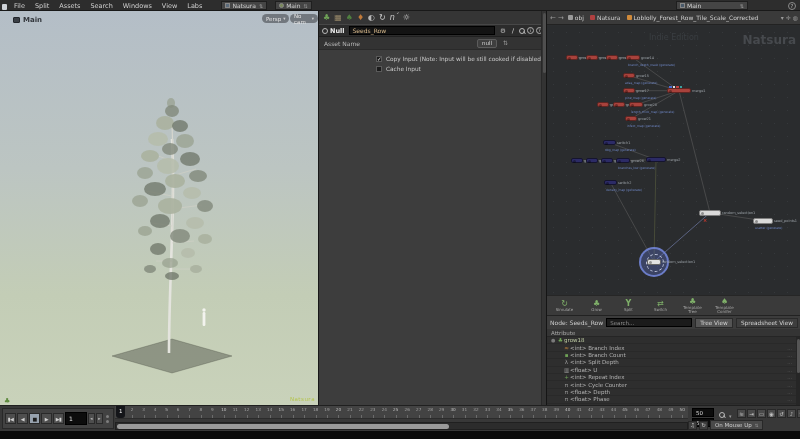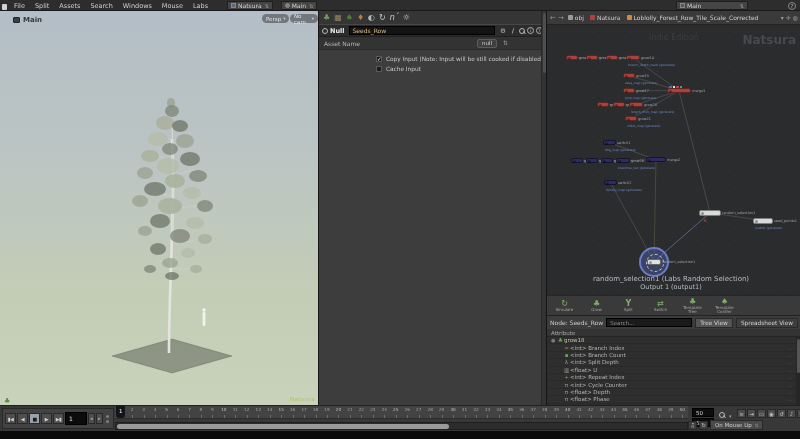--- a/index.html
+++ b/index.html
@@ -165,21 +165,21 @@
 <div id="app">
 
   <div id="menubar">
     <span class="appdot" style="position:static;margin:0 2px;"></span>
     <div id="menu-items">
         <span class="menu-item">File</span>
         <span class="menu-item">Split</span>
         <span class="menu-item">Assets</span>
         <span class="menu-item">Search</span>
         <span class="menu-item">Windows</span>
-        <span class="menu-item">Mouse</span>
+        <span class="menu-item">View</span>
         <span class="menu-item">Labs</span>
       </div>
     <div class="tabchip" style="margin-left:14px;">
       <span class="chipicon"></span>
       <span>Natsura</span>
       <span class="chip-stepper">⇅</span>
     </div>
     <div class="tabchip">
       <span class="chipicon" style="border-radius:50%;background:#7a8a5a;"></span>
       <span>Main</span>
@@ -453,24 +453,20 @@
             <span class="ndot"></span>
             <span class="nlabel">seed_points1</span>
             <span class="nsub">scatter (generate)</span>
           </div>
           <div class="halo" style="left: 92px; top: 221px;"></div>
           <div class="node selected" style="left: 100px; top: 233px; width: 14px;">
             <span class="ndot"></span>
             <span class="nlabel">random_selection1</span>
           </div>
         </div>
-      <div class="badge">
-        <div class="b1">random_selection1 (Labs Random Selection)</div>
-        <div class="b2">Output 1 (output1)</div>
-      </div>
     </div>
 
     <div id="shelf">
         <div class="tool">
           <span class="ticon">↻</span>
           <span>Simulate</span>
         </div>
         <div class="tool">
           <span class="ticon">♣</span>
           <span>Grow</span>

